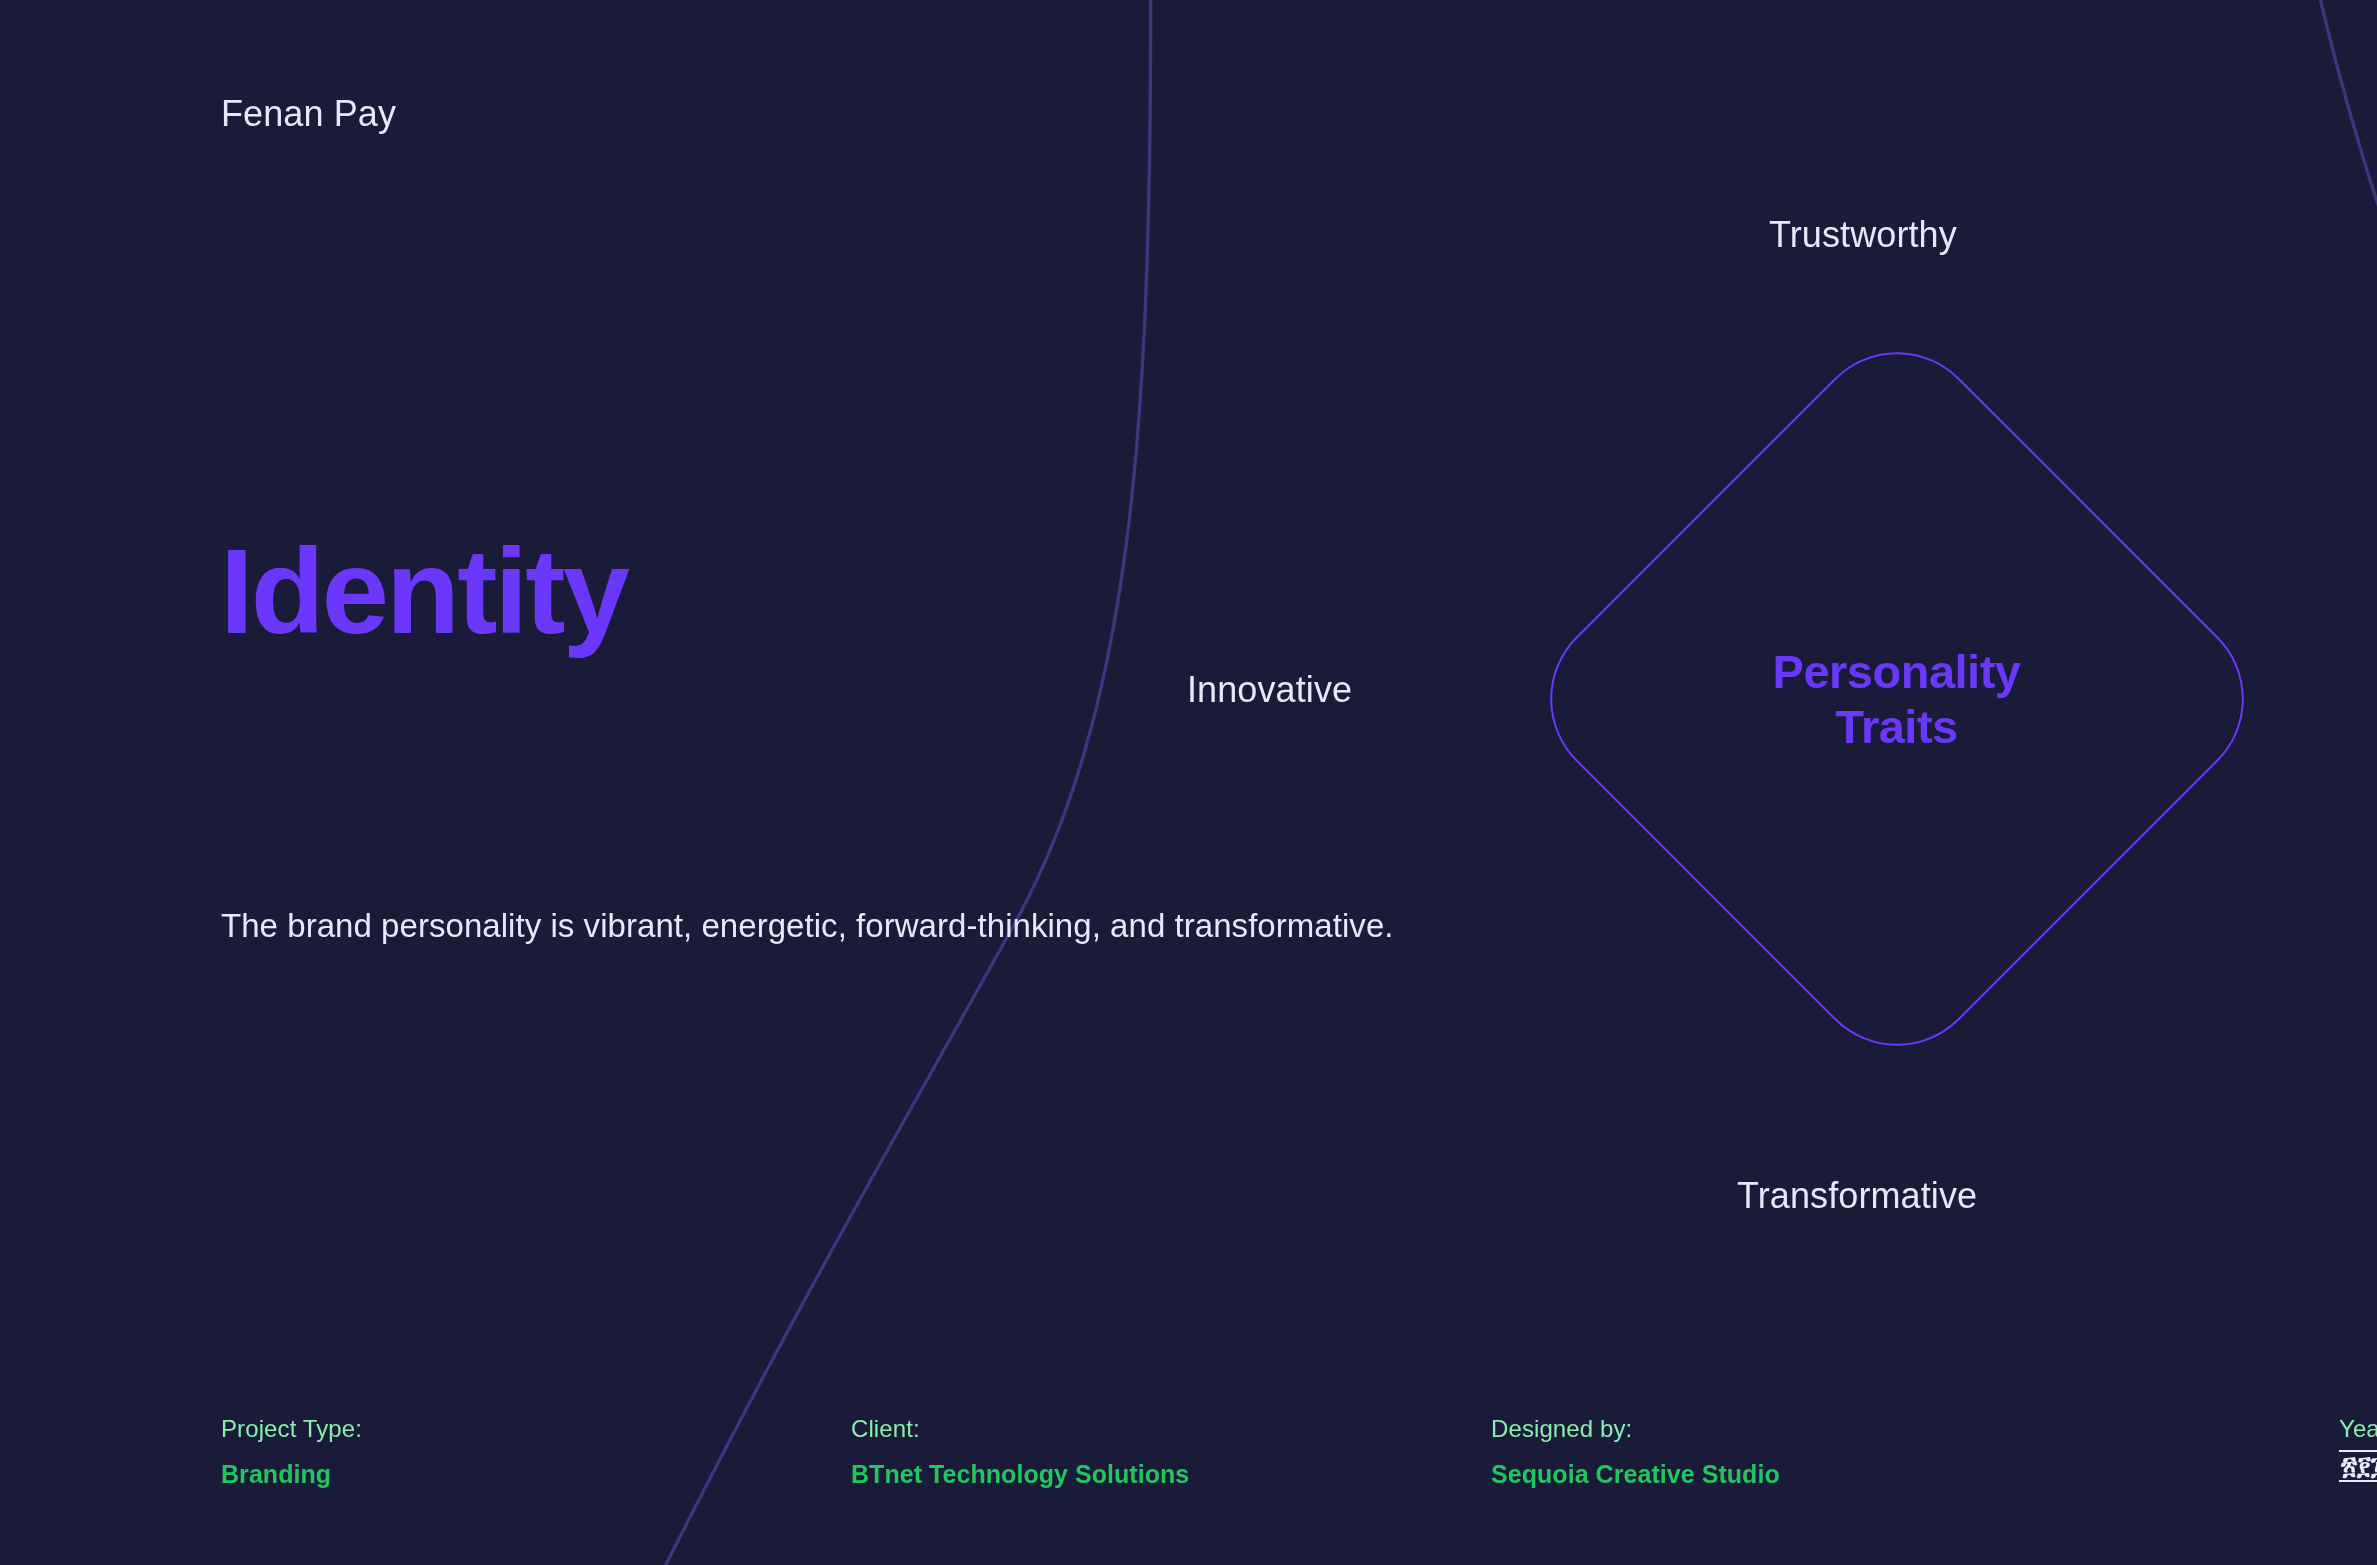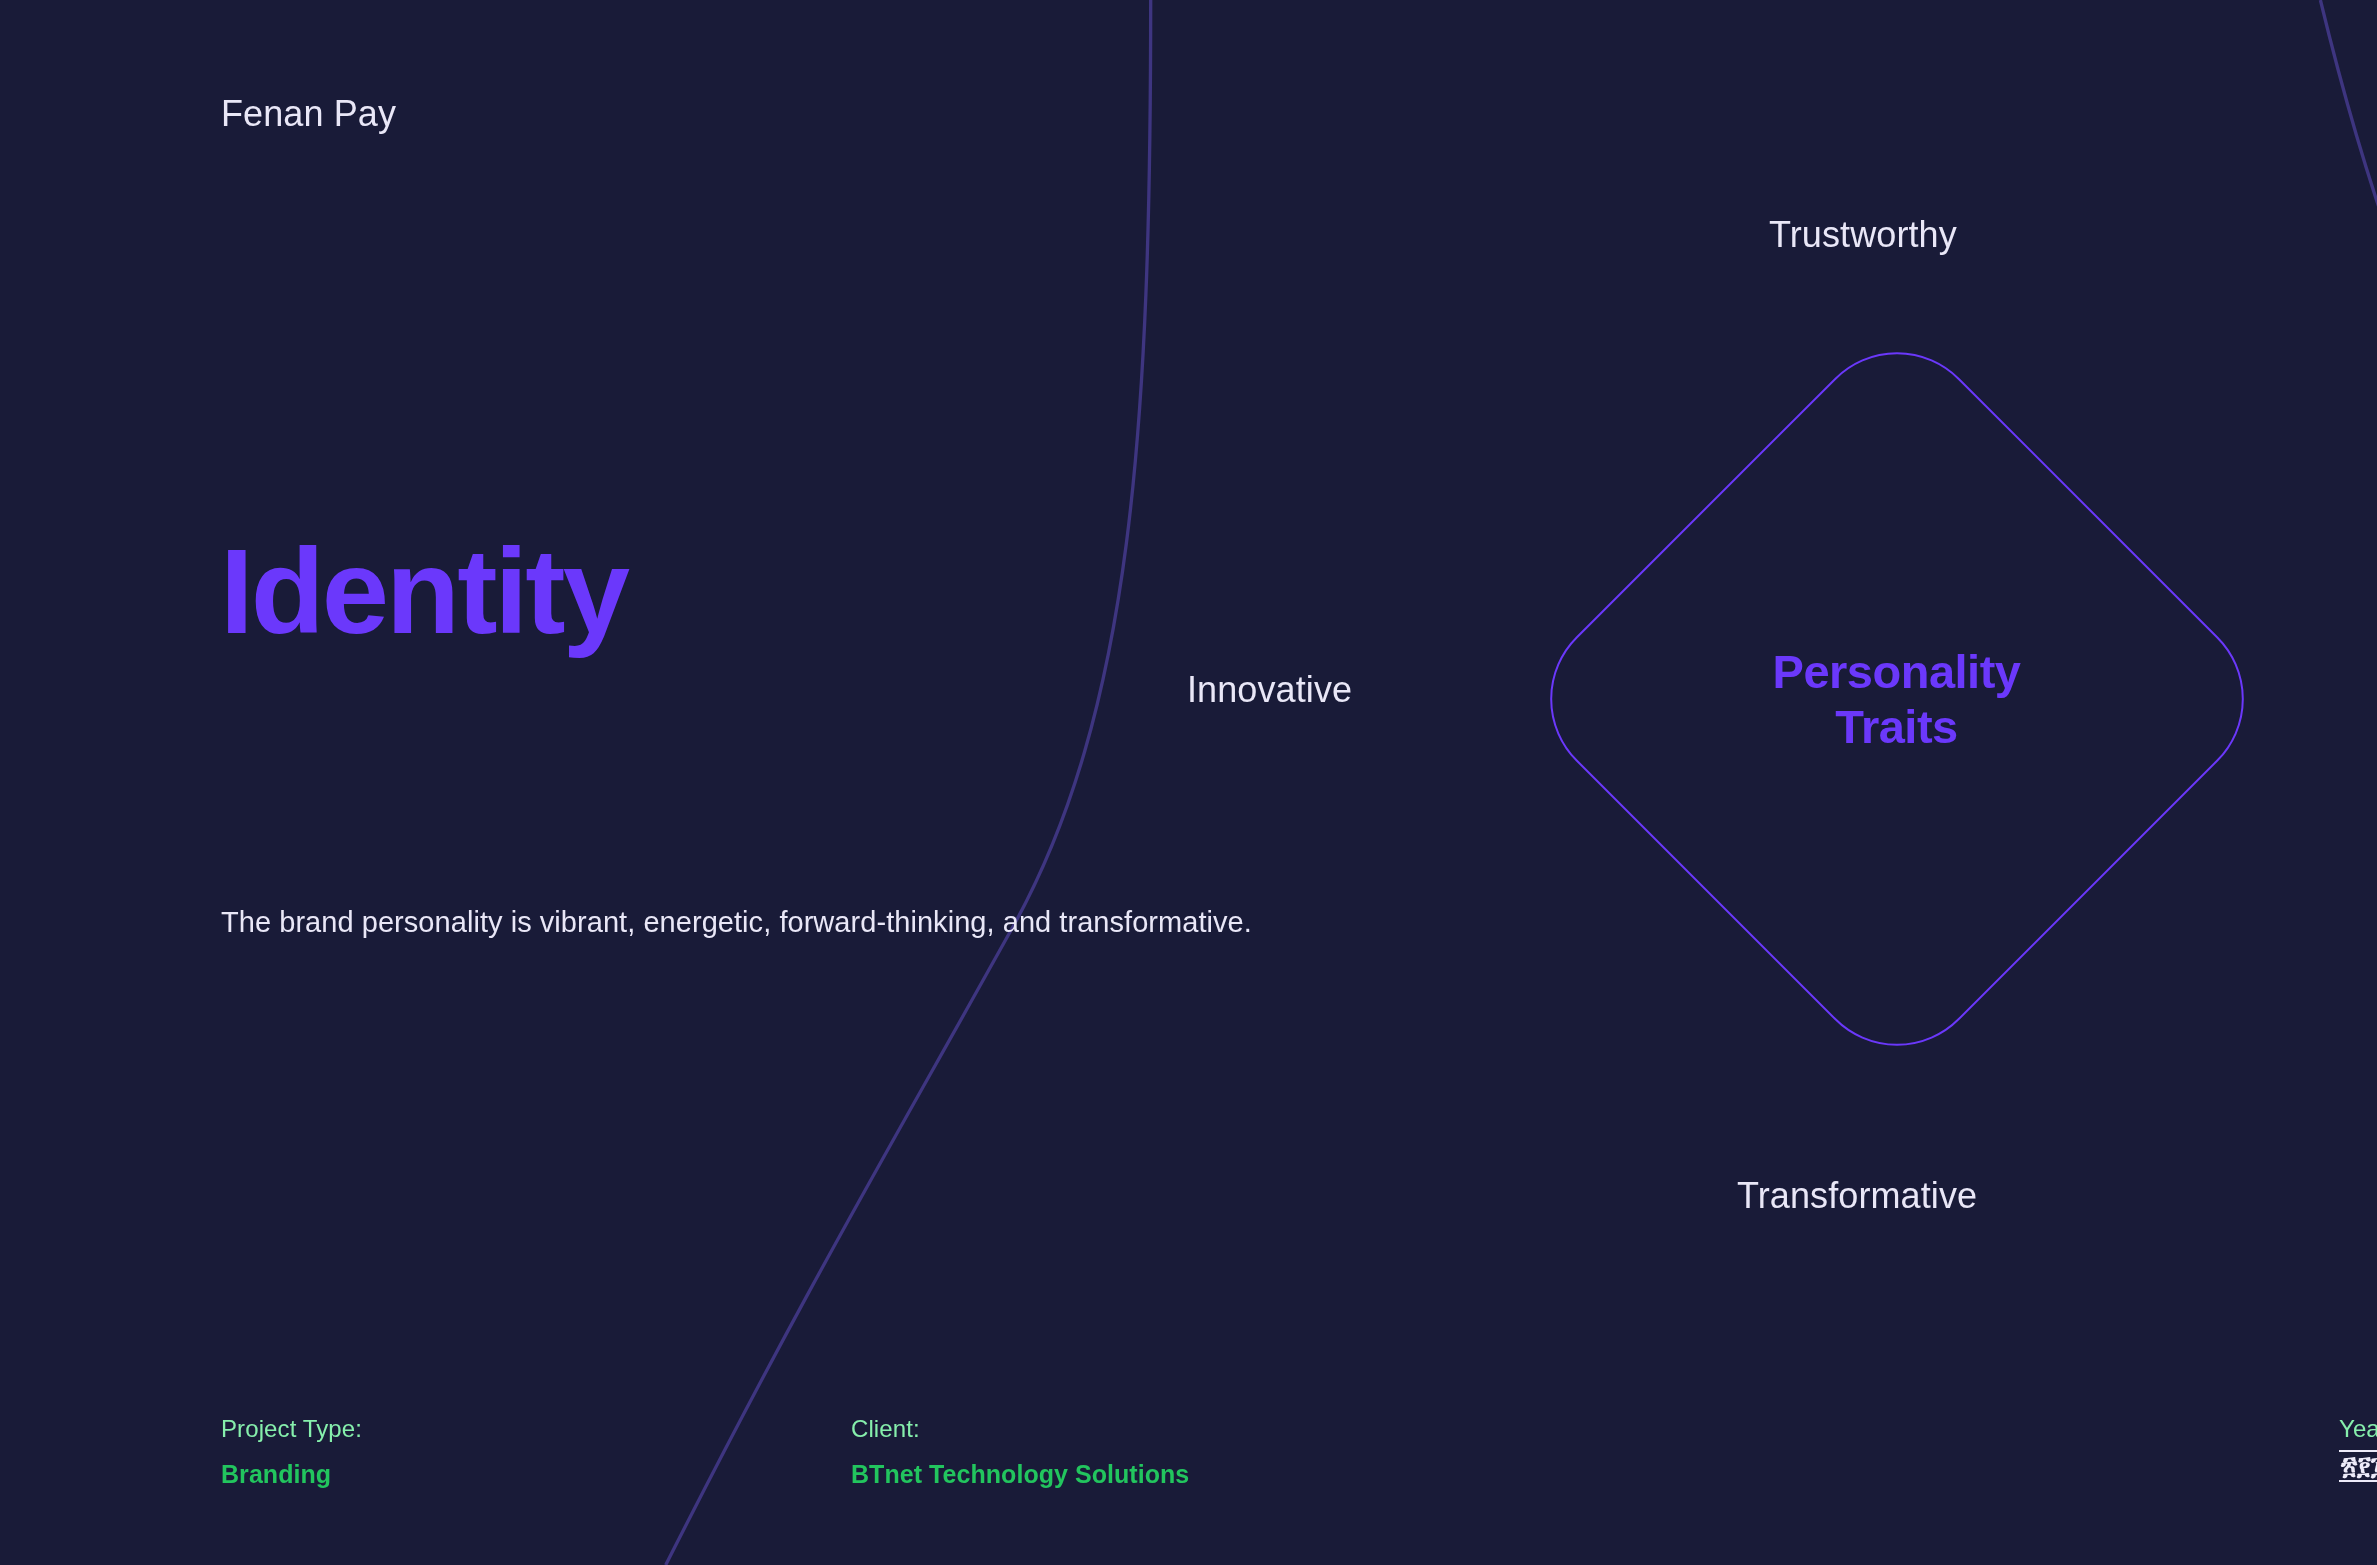--- a/index.html
+++ b/index.html
@@ -21,21 +21,21 @@
 
   
   .headline {
     position:absolute; left:220px; top:533px;
     font-size:121px; line-height:0.96;
     font-weight:700; color:#6B38FB; letter-spacing:-2.9px;
   }
   .headline .l2 { display:block; }
   .lede {
     position:absolute; left:221px; top:901px;
-    font-size:29px; line-height:1.5; color:#E9E7F7; font-weight:400;
+    font-size:33px; line-height:1.5; color:#E9E7F7; font-weight:400;
     letter-spacing:0.05px;
   }
 
   
   .diamond-wrap { position:absolute; left:1516px; top:314px; width:761px; height:770px; }
   .diamond {
     position:absolute; left:50%; top:50%;
     width:542px; height:542px;
     margin-left:-271px; margin-top:-271px;
     border:2.4px solid #6B38FB;
@@ -110,20 +110,24 @@
   <div class="meta m1">
     <div class="k">Project Type:</div>
     <div class="v">Branding</div>
   </div>
 
   <div class="meta m2">
     <div class="k">Client:</div>
     <div class="v">BTnet Technology Solutions</div>
   </div>
 
+  <div class="meta m3">
+    <div class="k">Designed by:</div>
+    <div class="v">Sequoia Creative Studio</div>
+  </div>
 
   <div class="meta m4">
     <div class="k">Year:</div>
     <div class="year-value">
       <span class="geez">፳፻፲፮</span>
 
     </div>
   </div>
 
 </div>

